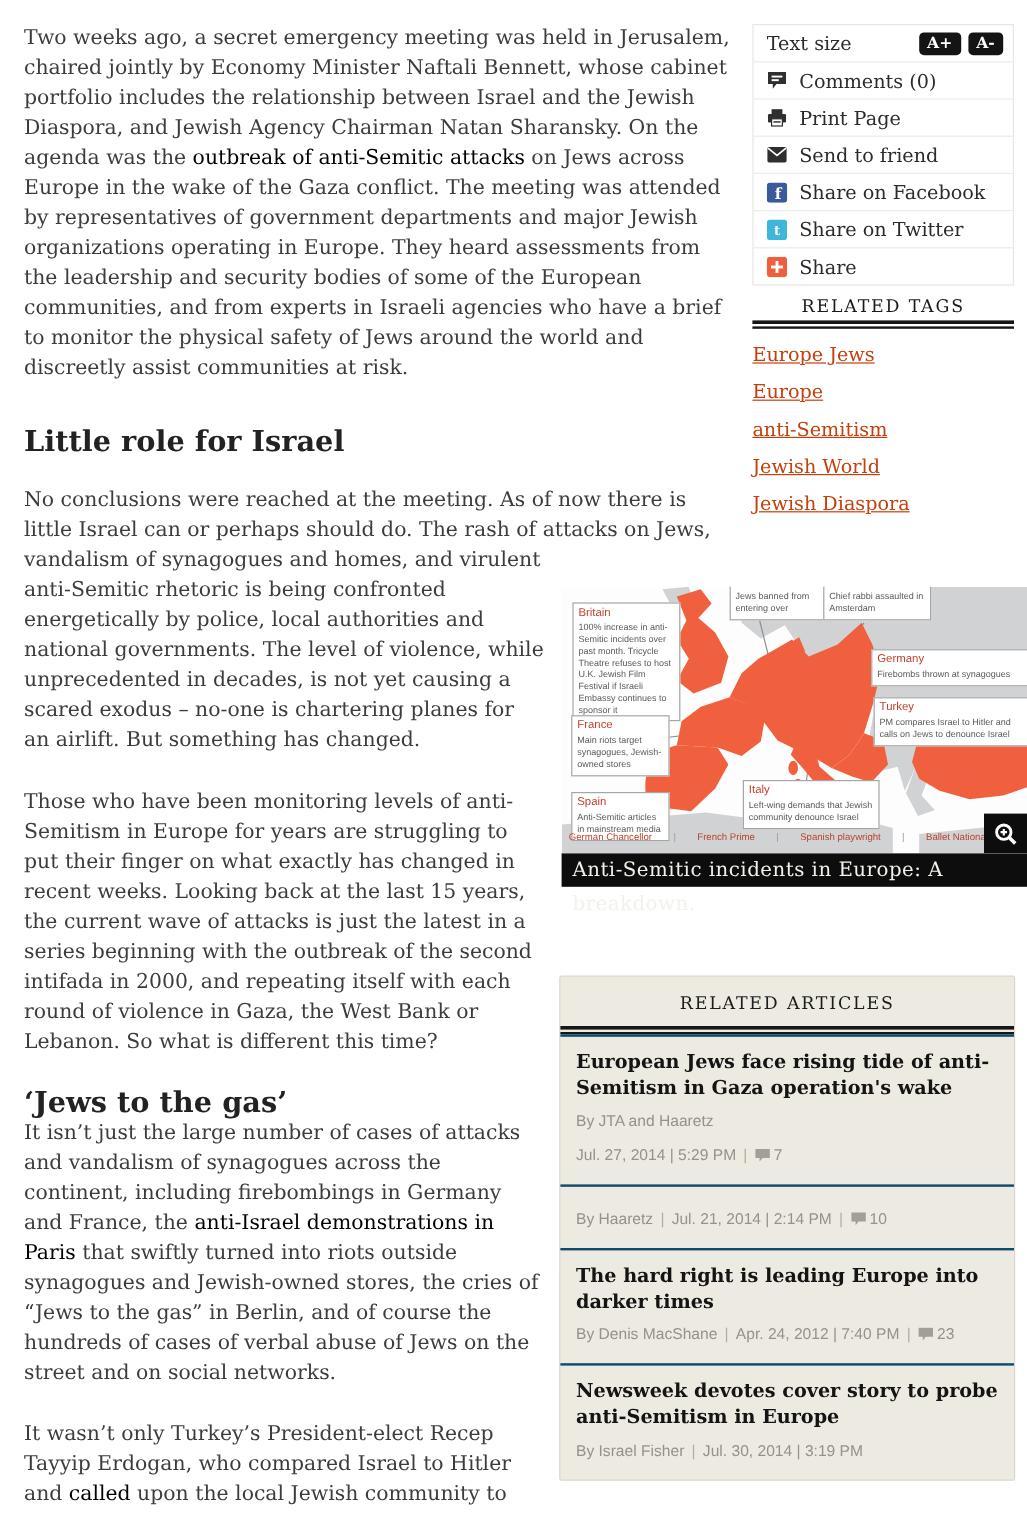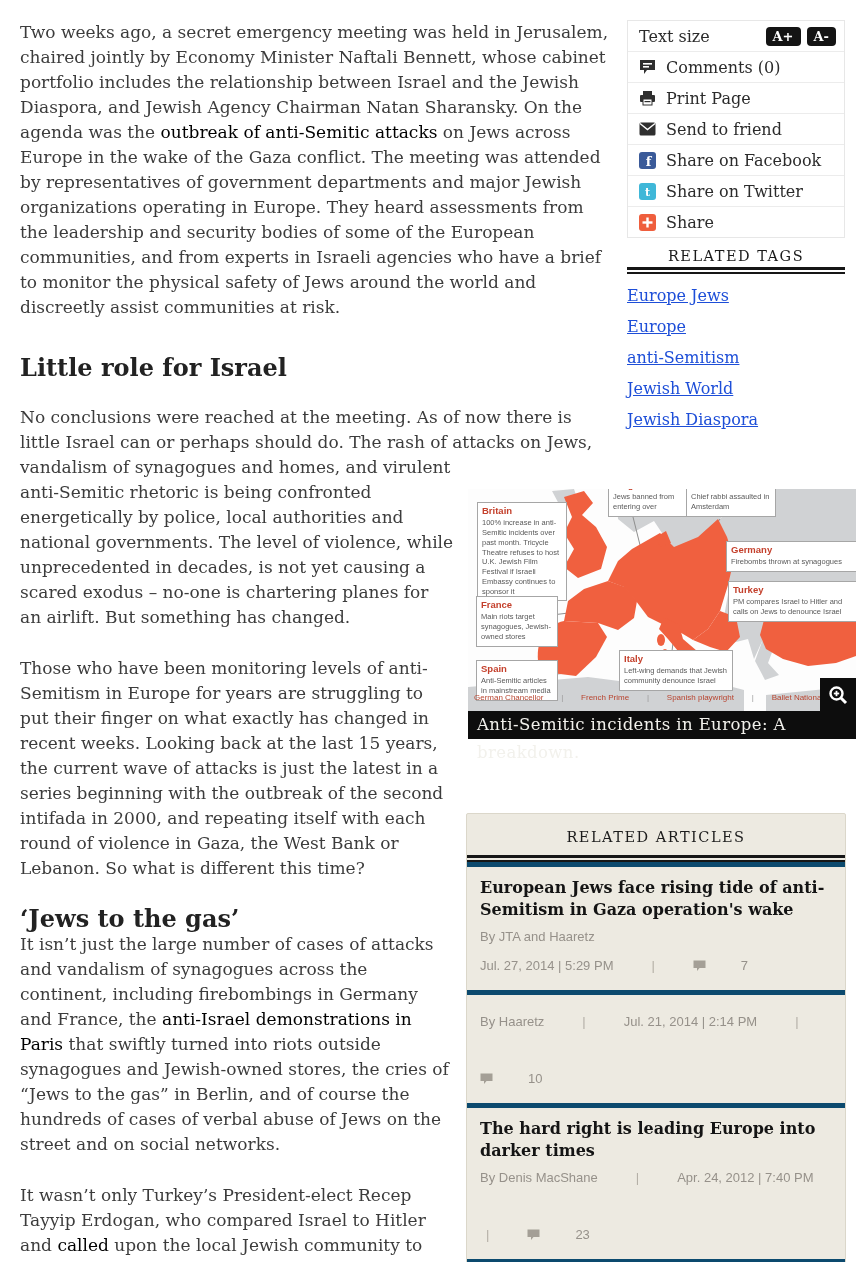--- a/index.html
+++ b/index.html
@@ -17,56 +17,56 @@
   .tool-row .ticon{width:17px;height:17px;margin-right:10px;flex:0 0 auto;display:flex;align-items:center;}
   .tsize-label{flex:1;}
   .szbtn{background:#141414;color:#fff;border:none;border-radius:4px;
          font-family:"DejaVu Serif",serif;font-weight:bold;font-size:13px;
          padding:3px 7px;margin-left:6px;cursor:pointer;line-height:1;}
   .related-tags{margin-top:10px;}
   .rt-title{font-size:14.5px;font-weight:normal;letter-spacing:1.5px;text-align:center;
             color:#1a1a1a;margin:0 0 3px 0;}
   .dbl{height:2px;border-top:3px solid #161616;border-bottom:2px solid #161616;}
   .tag-list{padding-top:6px;}
-  .tag-link{display:block;font-size:16px;line-height:31px;color:#1d4ed8;
+  .tag-link{display:block;font-size:16px;line-height:31px;color:#c2410c;
             text-decoration:underline;cursor:pointer;}
 
   
   .para{font-size:17px;line-height:25px;margin:0 0 26px 0;}
   .sect-head{font-size:24px;font-weight:bold;color:#222;margin:36px 0 26px 0;line-height:23px;}
   .sect-head.tight{margin:14px 0 2px 0;}
   .lnk{color:#000000;text-decoration:none;cursor:pointer;}
 
   
   .map-figure{float:right;width:388px;margin:34px 0 8px 14px;cursor:pointer;}
   .map-canvas{position:relative;width:388px;height:222px;background:#fdfdfd;overflow:hidden;}
   .map-canvas svg.mapsvg{position:absolute;left:0;top:0;}
   .callout{position:absolute;background:#ffffff;border:1px solid #a6a6a6;
            padding:3px 4px 4px 4px;font-family:"Liberation Sans",sans-serif;}
-  .c-title{color:#c4402c;font-size:9.5px;font-weight:bold;margin:0 0 2px 0;line-height:1.1;}
+  .c-title{color:#c4402c;font-size:9.5px;font-weight:normal;margin:0 0 2px 0;line-height:1.1;}
   .c-text{color:#5a5a5a;font-size:7.5px;line-height:1.3;}
   .map-footnotes{position:absolute;left:0;right:0;bottom:1px;display:flex;
                  justify-content:space-between;align-items:center;padding:0 6px;
                  font-family:"Liberation Sans",sans-serif;font-size:8px;color:#b8442f;}
   .fn-sep{color:#9a9a9a;}
   .zoom-btn{position:absolute;right:0;bottom:0;width:36px;height:33px;background:#0d0d0d;
             display:flex;align-items:center;justify-content:center;cursor:pointer;}
   .map-caption{height:28px;background:#0d0d0d;color:#f2f1ec;font-size:16.5px;
                line-height:28px;padding-left:9px;letter-spacing:0.4px;}
 
   
   .related-articles{float:right;clear:right;width:378px;margin:57px 10px 0 14px;
                     background:#edeae1;border:1px solid #dbd7ca;border-radius:2px;}
   .ra-title{font-size:14.5px;font-weight:normal;letter-spacing:1.5px;text-align:center;
             color:#1c1c1c;margin:0;padding:11px 0 5px 0;}
-  .ra-item{padding:10px 13px 12px 13px;border-top:5px solid #0c4a6e;cursor:pointer;}
+  .ra-item{padding:10px 13px 12px 13px;border-top:2px solid #0c4a6e;cursor:pointer;}
   .ra-item:first-of-type{border-top:none;}
   .ra-head{font-size:16px;font-weight:bold;line-height:1.35;color:#141414;}
   .ra-meta{font-family:"Liberation Sans",sans-serif;font-size:13px;color:#96918a;
-           margin-top:4px;display:flex;align-items:center;flex-wrap:wrap;gap:32px;}
+           margin-top:4px;display:flex;align-items:center;flex-wrap:wrap;}
   .ra-meta .sep{margin:0 6px;color:#b3aea5;}
   .ra-byline-block{font-family:"Liberation Sans",sans-serif;font-size:13px;color:#96918a;margin-top:4px;}
   .cmt-ic{margin-right:3px;display:inline-flex;}
 </style>
 </head>
 <body>
 
 <div class="page">
 <div class="content">
 

